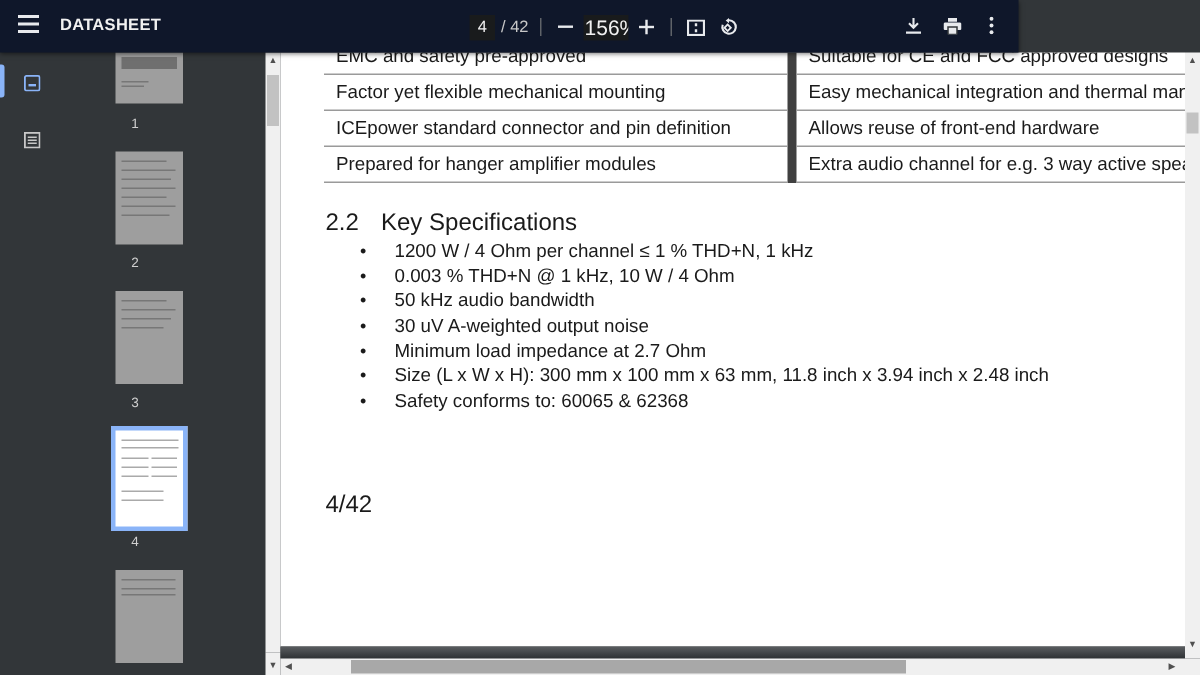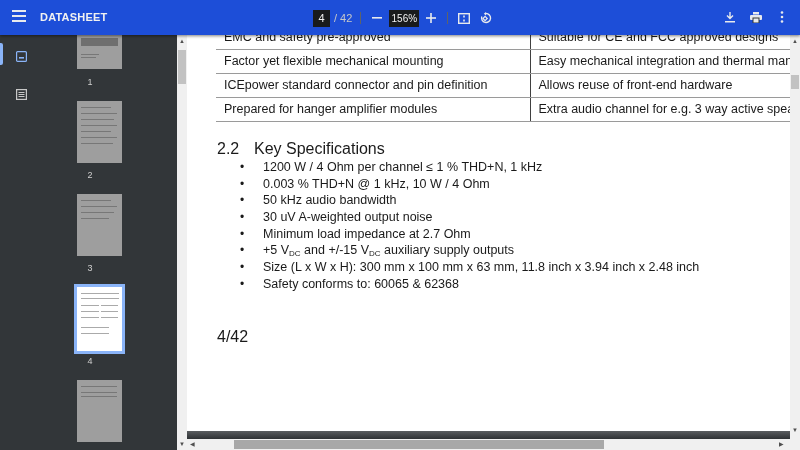--- a/index.html
+++ b/index.html
@@ -1,43 +1,43 @@
 <!DOCTYPE html>
 <html><head>
 <meta charset="utf-8">
 <style>
   * { box-sizing: border-box; margin: 0; padding: 0; }
   html, body { width: 800px; height: 450px; overflow: hidden; background: #323639; font-family: "Liberation Sans", sans-serif; }
-  .toolbar { position: absolute; left: 0; top: 0; width: 800px; height: 35px; background: #1d4ed8; color: #f1f1f1; box-shadow: 0 1px 3px rgba(0,0,0,0.5); z-index: 10; }
+  .toolbar { position: absolute; left: 0; top: 0; width: 679px; height: 35px; background: #0f172a; color: #f1f1f1; box-shadow: 0 1px 3px rgba(0,0,0,0.5); z-index: 10; }
   .toolbar .menu { position: absolute; left: 12px; top: 10px; width: 14px; height: 14px; cursor: pointer; }
   .toolbar .menu span { display: block; height: 2px; background: #e8eaed; margin-bottom: 3px; }
   .toolbar .title { position: absolute; left: 40px; top: 11px; font-size: 11px; font-weight: bold; letter-spacing: 0.2px; color: #f1f1f1; }
   .center-ctrls { position: absolute; left: 313px; top: 8px; height: 20px; display: flex; align-items: center; font-size: 11px; color: #e8eaed; }
   .pg-input { width: 17px; height: 17px; background: #191b1c; color: #f1f1f1; border: none; text-align: center; font-size: 11px; font-family: "Liberation Sans", sans-serif; }
   .pg-total { margin-left: 4px; color: #c8c8c8; }
   .sep { width: 1px; height: 12px; background: #5f6368; margin: 0 8px; }
   .icon-btn { display: inline-flex; align-items: center; justify-content: center; width: 16px; height: 16px; cursor: pointer; color: #e8eaed; font-size: 14px; }
-  .zoom-box { width: 30px; height: 17px; background: #191b1c; color: #f1f1f1; border: none; text-align: center; font-size: 10px; margin: 0 4px; font-family: "Liberation Sans", sans-serif; }
+  .zoom-box { width: 30px; height: 17px; background: #191b1c; color: #f1f1f1; border: none; text-align: center; font-size: 14px; margin: 0 4px; font-family: "Liberation Sans", sans-serif; }
   .right-ctrls { position: absolute; right: 10px; top: 9px; display: flex; gap: 10px; align-items: center; }
   .sidebar { position: absolute; left: 0; top: 35px; width: 178px; height: 415px; background: #323639; }
   .side-rail { position: absolute; left: 0; top: 0; width: 40px; height: 100%; }
   .rail-active { position: absolute; left: 0; top: 8px; width: 3px; height: 22px; background: #8ab4f8; border-radius: 0 2px 2px 0; }
   .rail-icon { position: absolute; left: 16px; width: 11px; height: 11px; cursor: pointer; }
   .thumbs { position: absolute; left: 40px; top: 0; width: 138px; height: 100%; overflow: hidden; }
   .thumb { position: absolute; left: 37px; width: 45px; height: 62px; background: #9e9e9e; cursor: pointer; }
   .thumb.active { left: 34px; width: 51px; height: 70px; background: #fff; border: 3px solid #8ab4f8; }
   .thumb-line { position: absolute; left: 4px; height: 1px; background: #777; }
   .thumb-num { position: absolute; width: 138px; text-align: center; left: -19px; font-size: 9px; color: #d0d0d0; }
   .vscroll-left { position: absolute; left: 177px; top: 35px; width: 10px; height: 400px; background: #f0f0f0; }
   .vscroll-left .thumbbar { position: absolute; left: 1px; top: 15px; width: 8px; height: 34px; background: #c2c2c2; }
   .arrow { position: absolute; font-size: 6px; color: #505050; }
   .doc-area { position: absolute; left: 187px; top: 35px; width: 603px; height: 396px; background: #fff; overflow: hidden; }
   .spec-table { position: absolute; left: 29px; top: -10px; width: 600px; border-collapse: collapse; font-size: 12.5px; color: #1a1a1a; }
   .spec-table td { border-bottom: 1px solid #9a9a9a; height: 24px; padding: 0 8px; white-space: nowrap; overflow: hidden; }
-  .spec-table td:first-child { width: 314px; border-right: 1px solid #404040; margin-top: 39px; }
+  .spec-table td:first-child { width: 314px; border-right: 6px solid #404040; margin-top: 39px; }
   .sec-head { position: absolute; left: 30px; top: 105px; font-size: 16px; color: #1a1a1a; }
   .sec-head .num { display: inline-block; width: 37px; }
   .bullets { position: absolute; left: 53px; top: 124px; list-style: none; font-size: 12.5px; color: #1a1a1a; }
   .bullets li { height: 16.7px; line-height: 16.7px; position: relative; padding-left: 23px; white-space: nowrap; }
   .bullets li::before { content: "\2022"; position: absolute; left: 0; font-size: 12px; }
   .bullets sub { font-size: 8px; vertical-align: -2px; }
   .page-footer { position: absolute; left: 30px; top: 293px; font-size: 16px; color: #1a1a1a; }
   .page-gap { position: absolute; left: 187px; top: 431px; width: 603px; height: 8px; background: linear-gradient(#5a5d60, #2e3134); }
   .vscroll-right { position: absolute; left: 790px; top: 35px; width: 10px; height: 404px; background: #f0f0f0; }
   .vscroll-right .thumbbar { position: absolute; left: 1px; top: 40px; width: 8px; height: 14px; background: #c2c2c2; }
@@ -215,21 +215,20 @@
   <div class="sec-head">
     <span class="num">2.2</span><span>Key Specifications</span>
   </div>
 
   <ul class="bullets">
     <li>1200 W / 4 Ohm per channel ≤ 1 % THD+N, 1 kHz</li>
     <li>0.003 % THD+N @ 1 kHz, 10 W / 4 Ohm</li>
     <li>50 kHz audio bandwidth</li>
     <li>30 uV A-weighted output noise</li>
     <li>Minimum load impedance at 2.7 Ohm</li>
-    <li><span>+5 V</span><sub>DC</sub><span> and +/-15 V</span><sub>DC</sub><span> auxiliary supply outputs</span></li>
     <li>Size (L x W x H): 300 mm x 100 mm x 63 mm, 11.8 inch x 3.94 inch x 2.48 inch</li>
     <li>Safety conforms to: 60065 &amp; 62368</li>
   </ul>
 
   <div class="page-footer">4/42</div>
 </div>
 
 <div class="page-gap"></div>
 
 <div class="vscroll-right">

